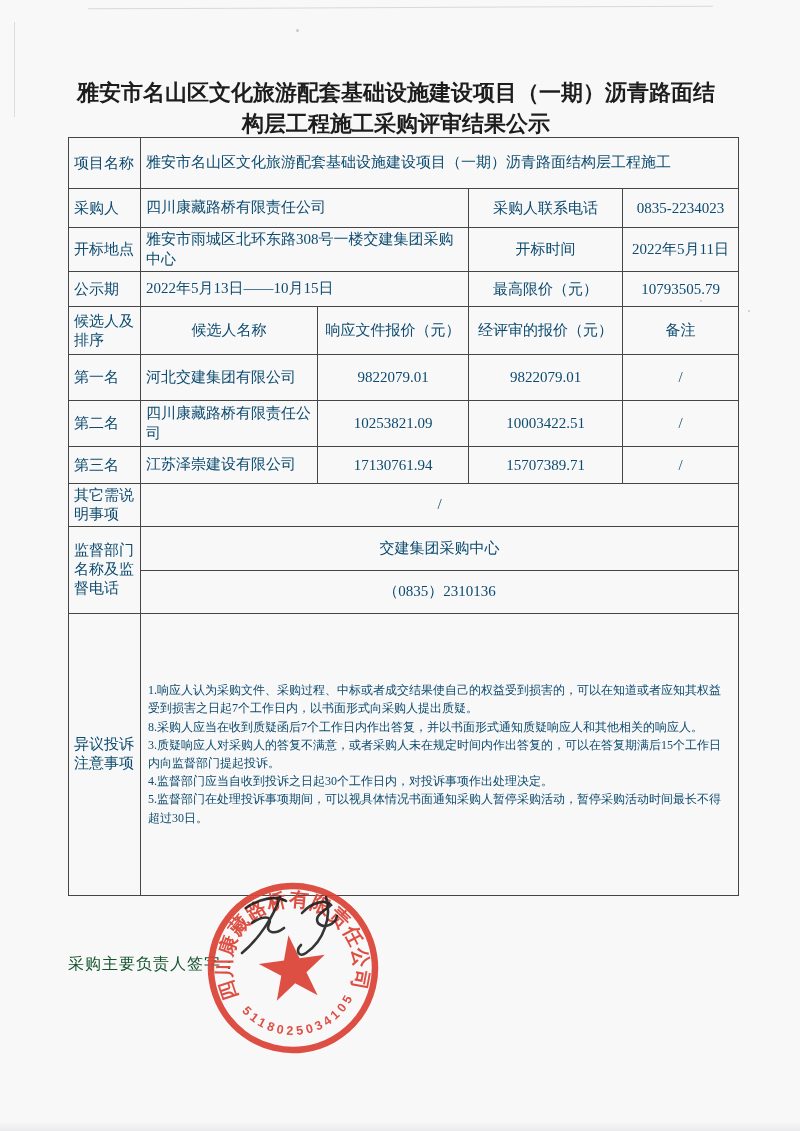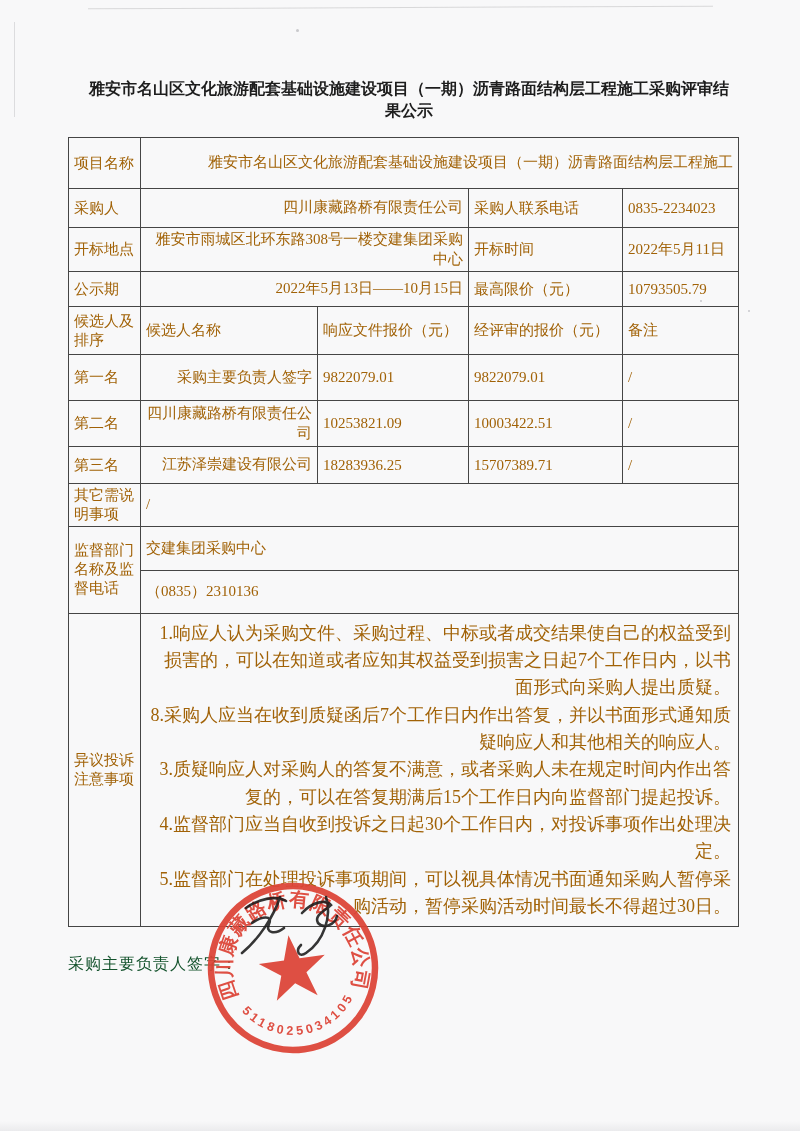--- a/index.html
+++ b/index.html
@@ -11,46 +11,46 @@
     color:#262626;
     overflow:hidden;
   }
   
   .edge-top{position:absolute;top:7px;left:88px;width:625px;height:1px;background:#d2d2d4;transform:rotate(-0.25deg);opacity:.85;}
   .edge-left{position:absolute;left:14px;top:22px;width:1px;height:95px;background:#dcdcde;}
   .edge-bottom{position:absolute;bottom:0;left:0;width:100%;height:10px;background:linear-gradient(#f8f8f9,#ebebed);}
   .speck{position:absolute;background:#c9c9cc;border-radius:50%;}
 
   .doc-title{
-    position:absolute;top:78px;left:84px;width:650px;
+    position:absolute;top:78px;left:71px;width:650px;
     text-align:center;
     font-family:Liberation Sans, sans-serif;
-    font-weight:700;font-size:16px;line-height:1.4;
+    font-weight:700;font-size:22px;line-height:1.4;
     color:#1d1d1d;letter-spacing:0;
   }
 
   table.doc-table{
     position:absolute;top:137px;left:68px;
     width:670px;border-collapse:collapse;table-layout:fixed;
-    font-size:15px;color:#a16207;border-radius:21px;
+    font-size:15px;color:#0c4a6e;border-radius:21px;
   }
   table.doc-table td{
     border:1px solid #454545;
     padding:2px 5px;
     vertical-align:middle;
     overflow:hidden;
   }
   td.lbl{text-align:left;padding-left:4px;line-height:1.25;}
-  td.l{text-align:right;line-height:1.3;}
-  td.c{}
+  td.l{text-align:left;line-height:1.3;}
+  td.c{text-align:center;}
   tr.h51{height:51px;} tr.h39{height:39px;} tr.h44{height:44px;margin-left:41px;}
   tr.h35{height:35px;} tr.h48{height:48px;margin-top:33px;} tr.h46{height:46px;}
   tr.h37{height:37px;} tr.h41{height:41px;} tr.h43{height:43px;}
   tr.h282{height:282px;}
-  .obj-wrap{font-size:18px;line-height:1.52;padding:4px 2px;}
+  .obj-wrap{font-size:12px;line-height:1.52;padding:4px 2px;}
   .obj-line{margin:0;}
 
   .sign-label{
     position:absolute;top:954px;left:68px;
     font-size:16px;color:#14532d;letter-spacing:1px;
   }
   .signature-svg{position:absolute;left:228px;top:882px;}
   .seal-svg{position:absolute;left:197px;top:872px;}
 </style>
 </head>
@@ -106,38 +106,38 @@
     <tr class="h48">
       <td class="lbl">候选人及排序</td>
       <td class="c">候选人名称</td>
       <td class="c">响应文件报价（元）</td>
       <td class="c">经评审的报价（元）</td>
       <td class="c">备注</td>
     </tr>
 
     <tr class="h46">
       <td class="lbl">第一名</td>
-      <td class="l">采购主要负责人签字</td>
+      <td class="l">河北交建集团有限公司</td>
       <td class="c">9822079.01</td>
       <td class="c">9822079.01</td>
       <td class="c">/</td>
     </tr>
 
     <tr class="h46">
       <td class="lbl">第二名</td>
       <td class="l">四川康藏路桥有限责任公司</td>
       <td class="c">10253821.09</td>
       <td class="c">10003422.51</td>
       <td class="c">/</td>
     </tr>
 
     <tr class="h37">
       <td class="lbl">第三名</td>
       <td class="l">江苏泽崇建设有限公司</td>
-      <td class="c">18283936.25</td>
+      <td class="c">17130761.94</td>
       <td class="c">15707389.71</td>
       <td class="c">/</td>
     </tr>
 
     <tr class="h41">
       <td class="lbl">其它需说明事项</td>
       <td class="c" colspan="4">/</td>
     </tr>
 
     <tr class="h44">

